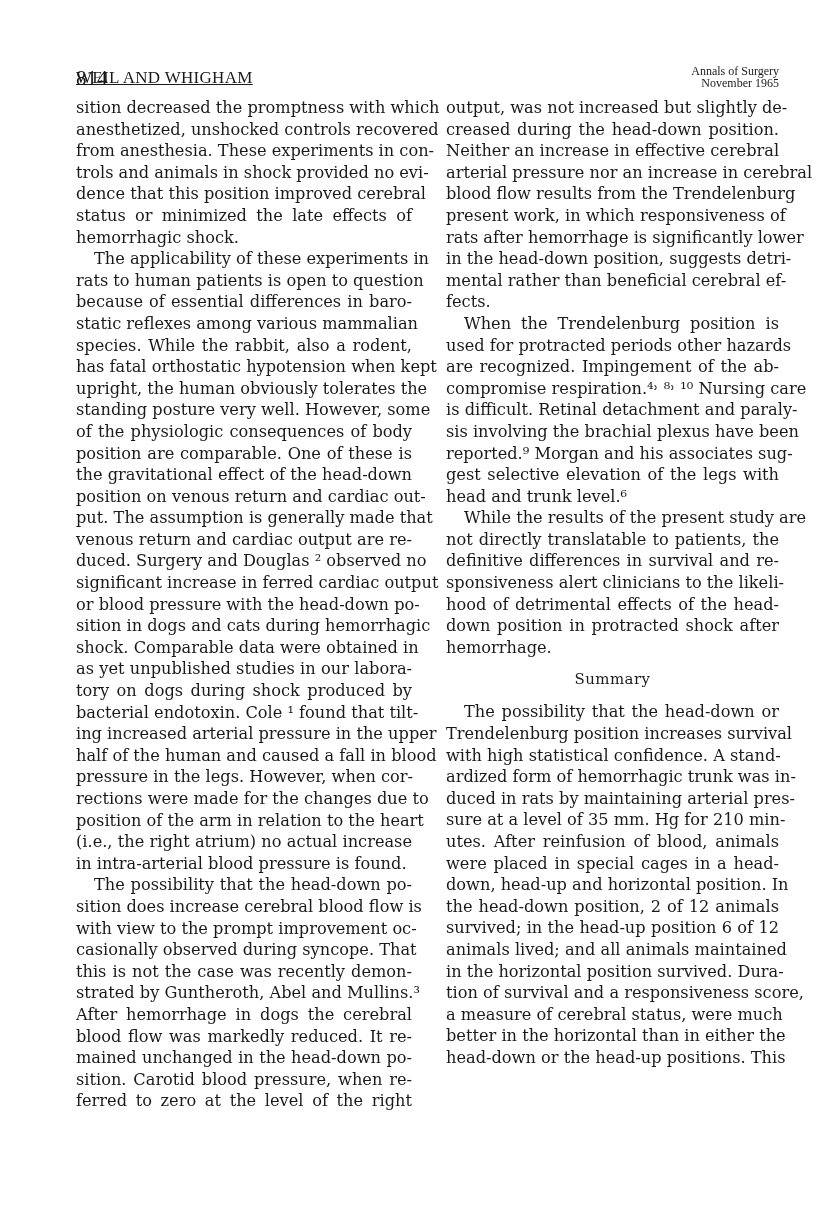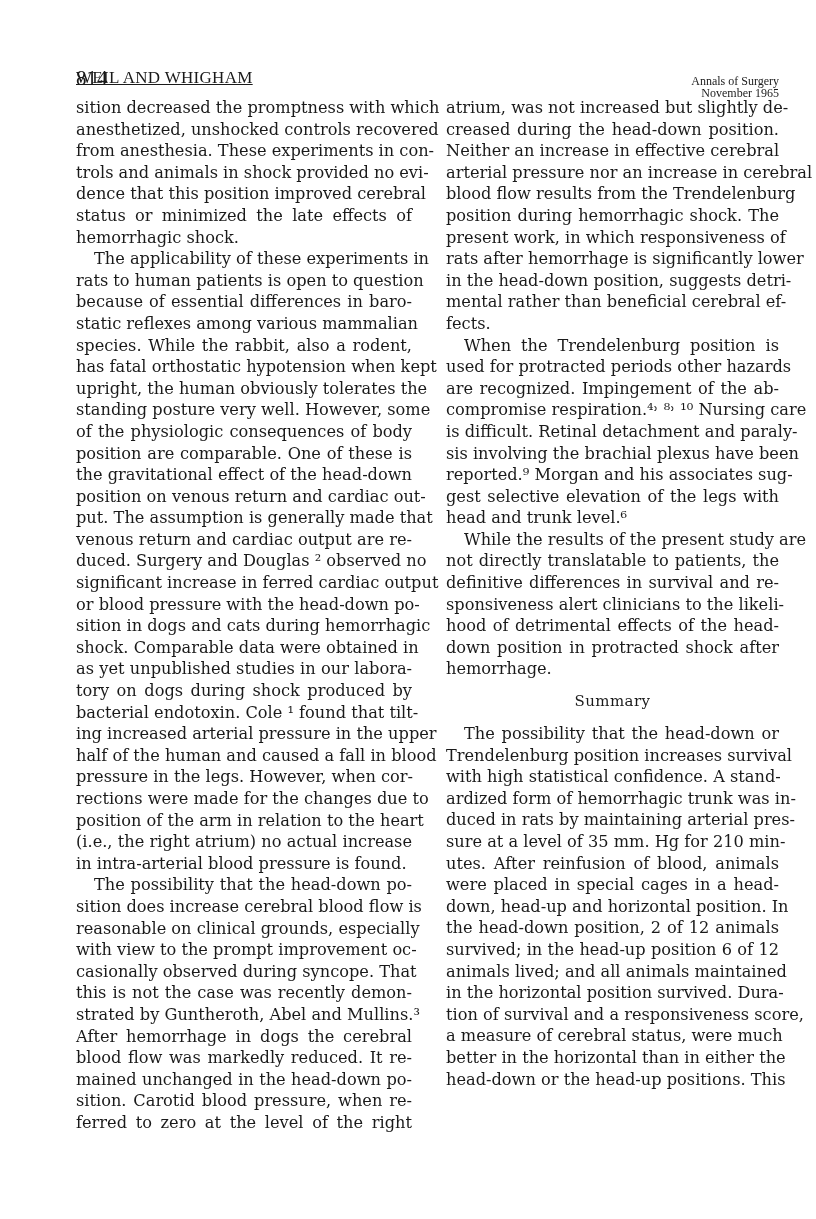--- a/index.html
+++ b/index.html
@@ -1,21 +1,21 @@
 <!DOCTYPE html>
 <html><head>
 <meta charset="utf-8">
 <style>
   html, body { margin: 0; padding: 0; background: #ffffff; }
   body { width: 816px; height: 1219px; position: relative; overflow: hidden;
          font-family: "DejaVu Serif", "Liberation Serif", serif; color: #1a1a1a; }
   .header { position: absolute; top: 62px; left: 76px; width: 703px; height: 40px; }
   .page-num { position: absolute; left: 0; top: 4px; font-size: 21px; font-family: "Liberation Serif", serif; }
   .running-head { position: absolute; left: 0; right: 0; top: 6px; text-align: left; font-size: 17px; letter-spacing: 0.3px; font-family: "Liberation Serif", serif; text-decoration: underline; }
-  .journal { position: absolute; right: 0; top: 3px; text-align: right; font-size: 12px; line-height: 12px; font-family: "Liberation Serif", serif; margin-top: 10px; }
+  .journal { position: absolute; right: 0; top: 3px; text-align: right; font-size: 12px; line-height: 12px; font-family: "Liberation Serif", serif; }
   .col { position: absolute; top: 97px; font-size: 16.2px; }
   .col.left { left: 76px; width: 336px; }
   .col.right { left: 446px; width: 333px; }
   .line { height: 21.6px; line-height: 21.6px; white-space: nowrap; text-align: justify; text-align-last: justify; overflow: visible; }
   .line.last { text-align-last: left; }
   .line.indent { padding-left: 18px; }
   .section-head { height: 43px; line-height: 43px; text-align: center; font-size: 15px; letter-spacing: 0.4px; }
 </style>
 </head>
 <body>
@@ -66,40 +66,38 @@
       <div class="line">half of the human and caused a fall in blood</div>
       <div class="line">pressure in the legs. However, when cor-</div>
       <div class="line">rections were made for the changes due to</div>
       <div class="line">position of the arm in relation to the heart</div>
       <div class="line">(i.e., the right atrium) no actual increase</div>
       <div class="line last">in intra-arterial blood pressure is found.</div>
     </div>
     <div>
       <div class="line indent">The possibility that the head-down po-</div>
       <div class="line">sition does increase cerebral blood flow is</div>
-      <div class="line">reasonable on clinical grounds, especially</div>
       <div class="line">with view to the prompt improvement oc-</div>
       <div class="line">casionally observed during syncope. That</div>
       <div class="line">this is not the case was recently demon-</div>
       <div class="line">strated by Guntheroth, Abel and Mullins.³</div>
       <div class="line">After hemorrhage in dogs the cerebral</div>
       <div class="line">blood flow was markedly reduced. It re-</div>
       <div class="line">mained unchanged in the head-down po-</div>
       <div class="line">sition. Carotid blood pressure, when re-</div>
       <div class="line">ferred to zero at the level of the right</div>
     </div>
   </div>
 <div class="col right" id="col-right">
     <div>
-      <div class="line">atrium, was not increased but slightly de-</div>
+      <div class="line">output, was not increased but slightly de-</div>
       <div class="line">creased during the head-down position.</div>
       <div class="line">Neither an increase in effective cerebral</div>
       <div class="line">arterial pressure nor an increase in cerebral</div>
       <div class="line">blood flow results from the Trendelenburg</div>
-      <div class="line">position during hemorrhagic shock. The</div>
       <div class="line">present work, in which responsiveness of</div>
       <div class="line">rats after hemorrhage is significantly lower</div>
       <div class="line">in the head-down position, suggests detri-</div>
       <div class="line">mental rather than beneficial cerebral ef-</div>
       <div class="line last">fects.</div>
     </div>
     <div>
       <div class="line indent">When the Trendelenburg position is</div>
       <div class="line">used for protracted periods other hazards</div>
       <div class="line">are recognized. Impingement of the ab-</div>

